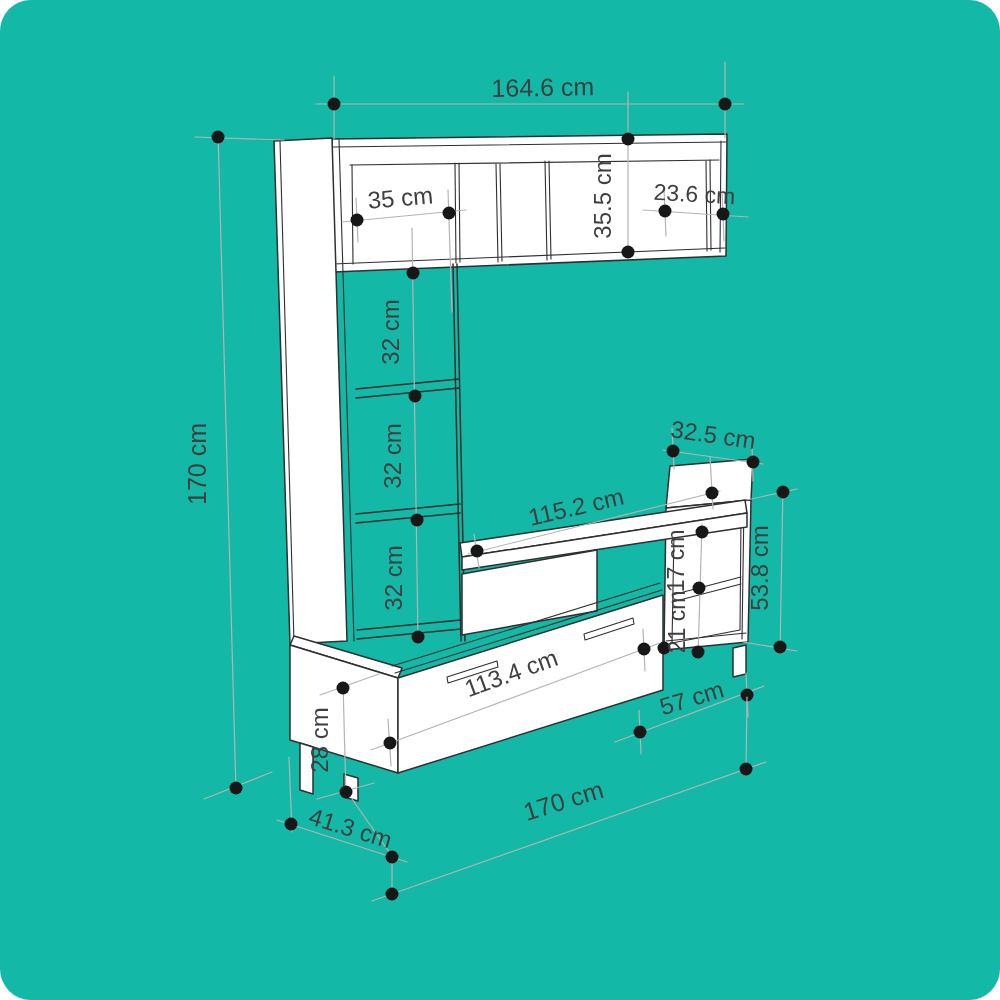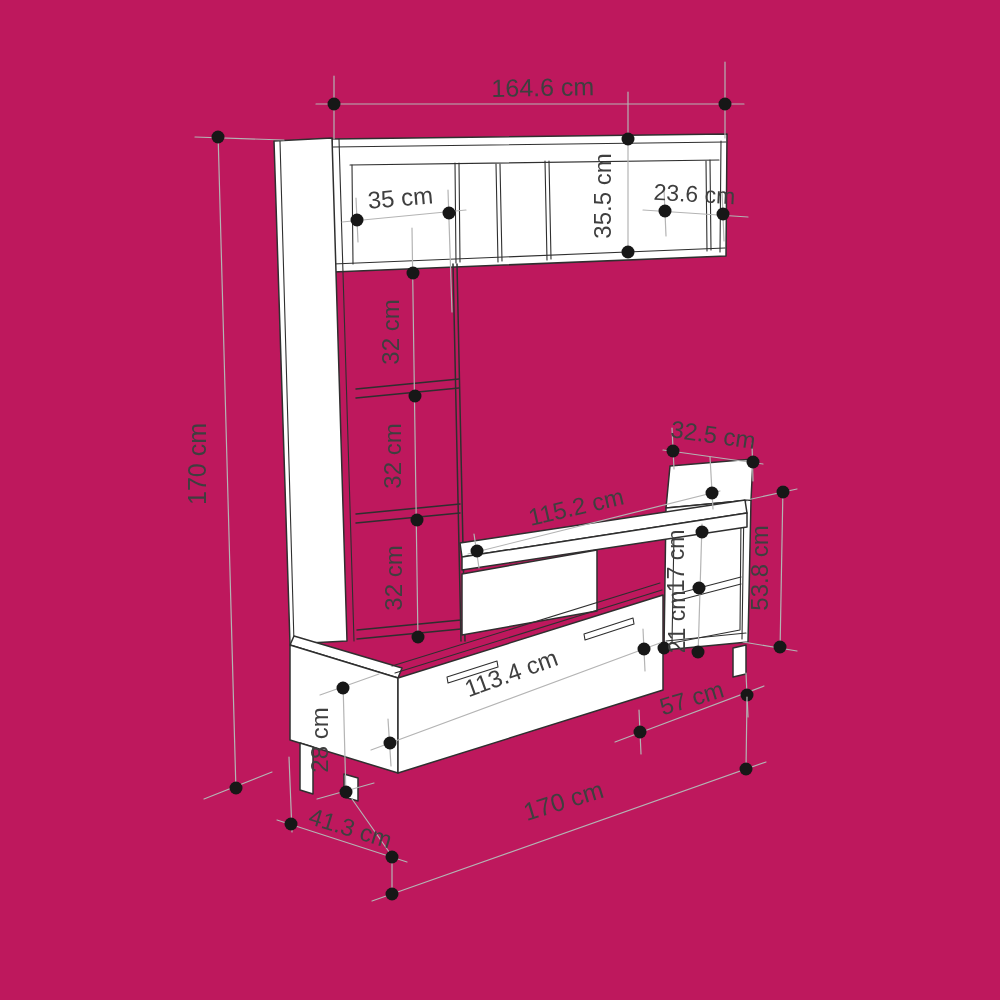--- a/index.html
+++ b/index.html
@@ -1,16 +1,16 @@
 <!DOCTYPE html>
 <html><head>
 <meta charset="utf-8">
 <style>
   html,body{margin:0;padding:0;background:#ffffff;}
-  .stage{width:1000px;height:1000px;background:#be185d;position:relative;overflow:hidden;}
+  .stage{width:1000px;height:1000px;background:#14b8a6;position:relative;overflow:hidden;border-radius:31px;}
   svg{display:block;}
   .outline{fill:none;stroke:#2f2f2f;stroke-width:1.5;stroke-linejoin:round;stroke-linecap:round;}
   .outline-thin{fill:none;stroke:#2f2f2f;stroke-width:1.1;stroke-linejoin:round;stroke-linecap:round;}
   .face{fill:#ffffff;stroke:#2f2f2f;stroke-width:1.5;stroke-linejoin:round;}
   .dim{fill:none;stroke:#b4b4b4;stroke-width:1.2;stroke-linecap:round;}
   .dot{fill:#171717;stroke:none;}
   .lbl{font-family:"Liberation Sans","DejaVu Sans",sans-serif;fill:#3f3f3f;font-size:24px;}
   .lbl-lg{font-size:25px;}
   .lbl-sm{font-size:23px;}
 </style>

